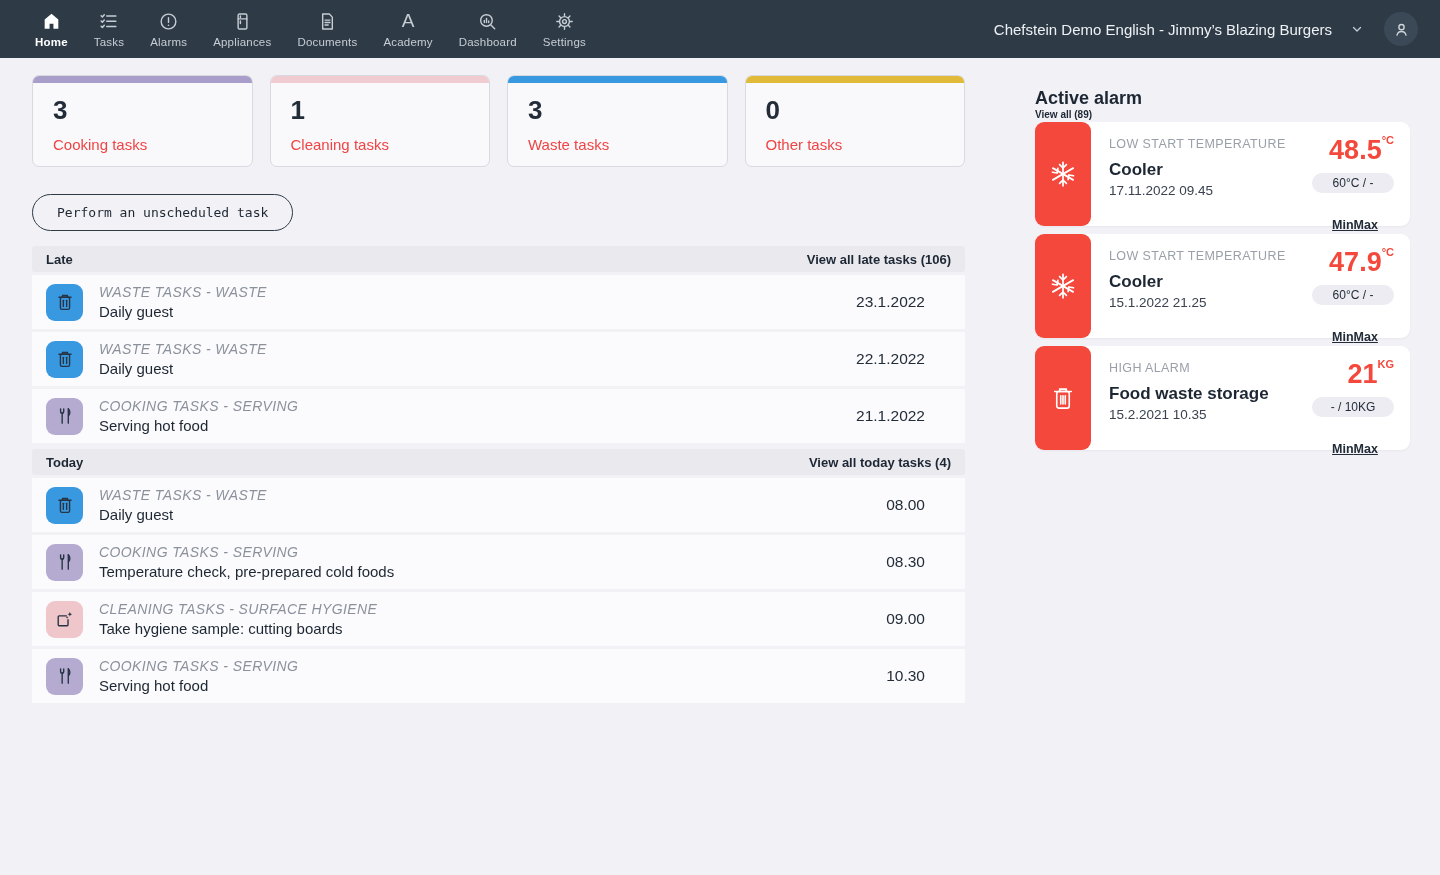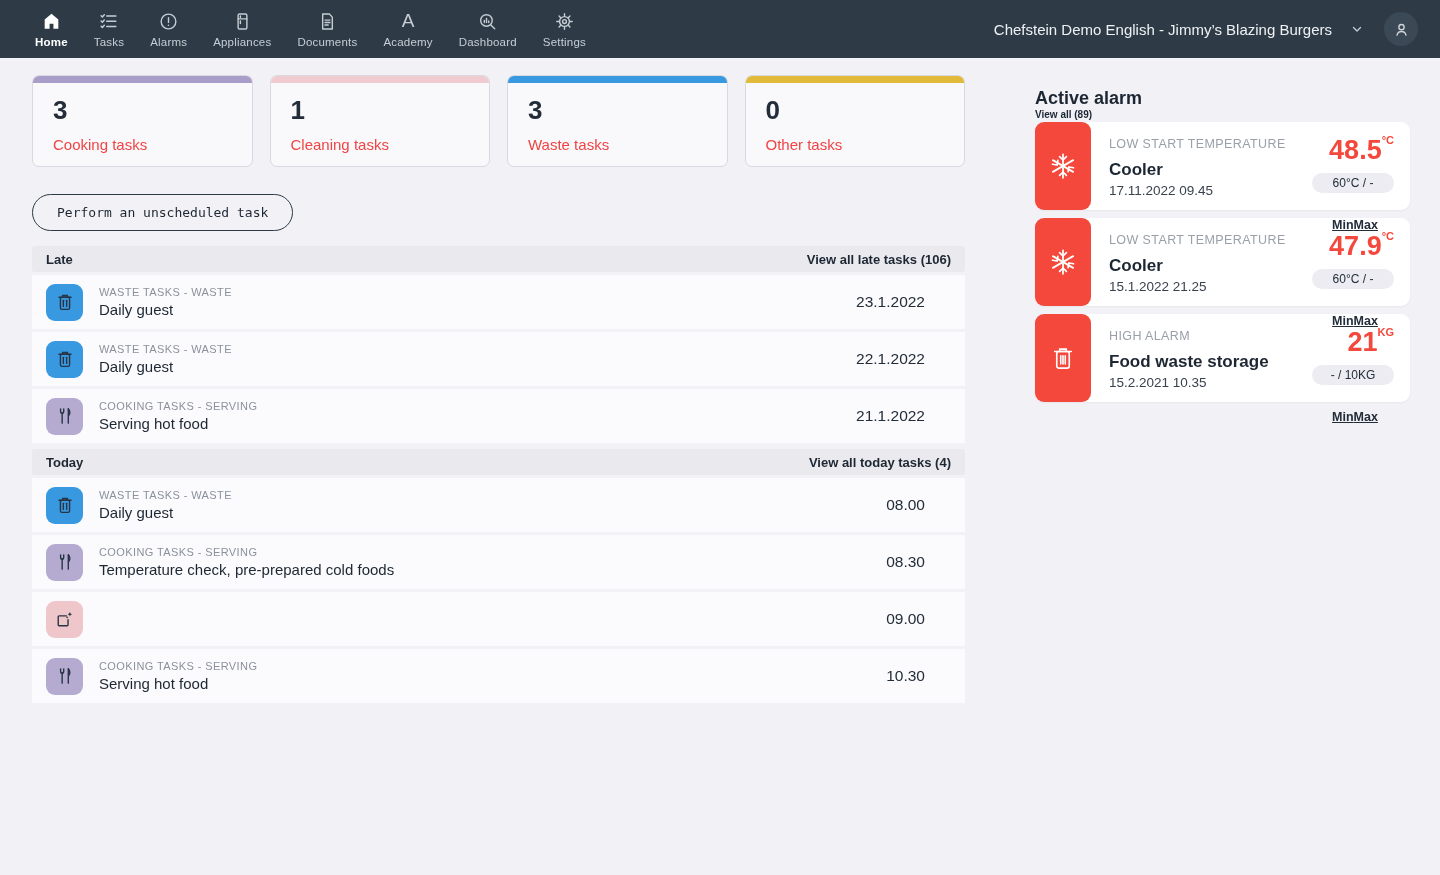--- a/index.html
+++ b/index.html
@@ -52,28 +52,28 @@
                   font-size:13px; font-weight:bold; color:#1d2733; }
   .band-view-all { cursor:pointer; }
   .task-row { display:flex; align-items:center; background:#fbfbfd; height:54px; margin-top:3px;
               padding:0 14px; cursor:pointer; }
   .task-icon { width:37px; height:37px; border-radius:9px; flex:none;
                display:flex; align-items:center; justify-content:center; margin-right:16px; color:#273445; }
   .icon-waste    { background:#3899e0; }
   .icon-cooking  { background:#b5abd0; }
   .icon-cleaning { background:#efc6ca; }
   .task-info { display:flex; flex-direction:column; min-width:0; }
-  .task-cat { font-size:11px; letter-spacing:.4px; color:#8b919c; }
+  .task-cat { font-size:14px; letter-spacing:.4px; color:#8b919c;font-style:italic; }
   .task-title { font-size:15px; color:#1d2733; margin-top:3px; }
   .task-when { margin-left:auto; font-size:15.5px; color:#232d39; padding-right:26px; }
   
   .alarm-header { display:flex; justify-content:flex-start; align-items:baseline; margin:30px 0 2px;flex-direction:column; }
   .alarm-title { font-size:18px; font-weight:bold; margin:0; color:#1d2733; }
   .alarm-viewall { font-size:10px; font-weight:bold; color:#1d2733; cursor:pointer; }
-  .alarm-card { display:flex; background:#ffffff; border-radius:9px; height:88px; margin-bottom:8px;
+  .alarm-card { display:flex; background:#ffffff; border-radius:9px; height:104px; margin-bottom:8px;
                 box-shadow:0 1px 2px rgba(40,45,60,.05); cursor:pointer; }
   .alarm-badge { width:56px; flex:none; background:#f4483c; border-radius:9px;
                  display:flex; align-items:center; justify-content:center; color:#ffffff; }
   .alarm-body { flex:1; padding:15px 16px 0 18px; display:flex; }
   .alarm-left { flex:1; min-width:0; }
   .alarm-type { font-size:12.5px; color:#9aa0a9; letter-spacing:.4px; }
   .alarm-name { font-size:17px; font-weight:bold; color:#1d2733; margin-top:9px; }
   .alarm-datetime { font-size:13.5px; color:#39424e; margin-top:3px; }
   .alarm-right { width:96px; flex:none; display:flex; flex-direction:column; align-items:flex-end; }
   .alarm-value { font-size:27px; font-weight:bold; color:#f4483c; line-height:1; white-space:nowrap; }
@@ -319,20 +319,24 @@
     </div>
 
     <div class="task-row">
       <span class="task-icon icon-cleaning">
         <svg width="22" height="22" viewBox="0 0 24 24" fill="none" stroke="currentColor" stroke-width="1.5" stroke-linecap="round" stroke-linejoin="round">
           <path d="M13.5 8.6H5.6a1 1 0 0 0-1 1v8.7a1 1 0 0 0 1 1h8.7a1 1 0 0 0 1-1v-5.5"></path>
           <path d="M17.3 4.4l.7 1.7 1.7.7-1.7.7-.7 1.7-.7-1.7-1.7-.7 1.7-.7z" fill="currentColor" stroke="none"></path>
           <path d="M14.3 8.6l.4 1.1 1.1.4-1.1.4-.4 1.1-.4-1.1-1.1-.4 1.1-.4z" fill="currentColor" stroke="none"></path>
         </svg>
       </span>
+      <span class="task-info">
+        <span class="task-cat">CLEANING TASKS - SURFACE HYGIENE</span>
+        <span class="task-title">Take hygiene sample: cutting boards</span>
+      </span>
       <span class="task-when">09.00</span>
     </div>
 
     <div class="task-row">
       <span class="task-icon icon-cooking">
         <svg width="22" height="22" viewBox="0 0 24 24" fill="none" stroke="currentColor" stroke-width="1.5" stroke-linecap="round">
           <path d="M7.2 4.2v3.2a1.7 1.7 0 0 0 3.4 0V4.2"></path>
             <line x1="8.9" y1="8" x2="8.9" y2="19.8"></line>
           <line x1="15.6" y1="4.2" x2="15.6" y2="19.8"></line>
             <path d="M15.6 4.2c2 1.9 2.4 5.4.3 7.6"></path>

